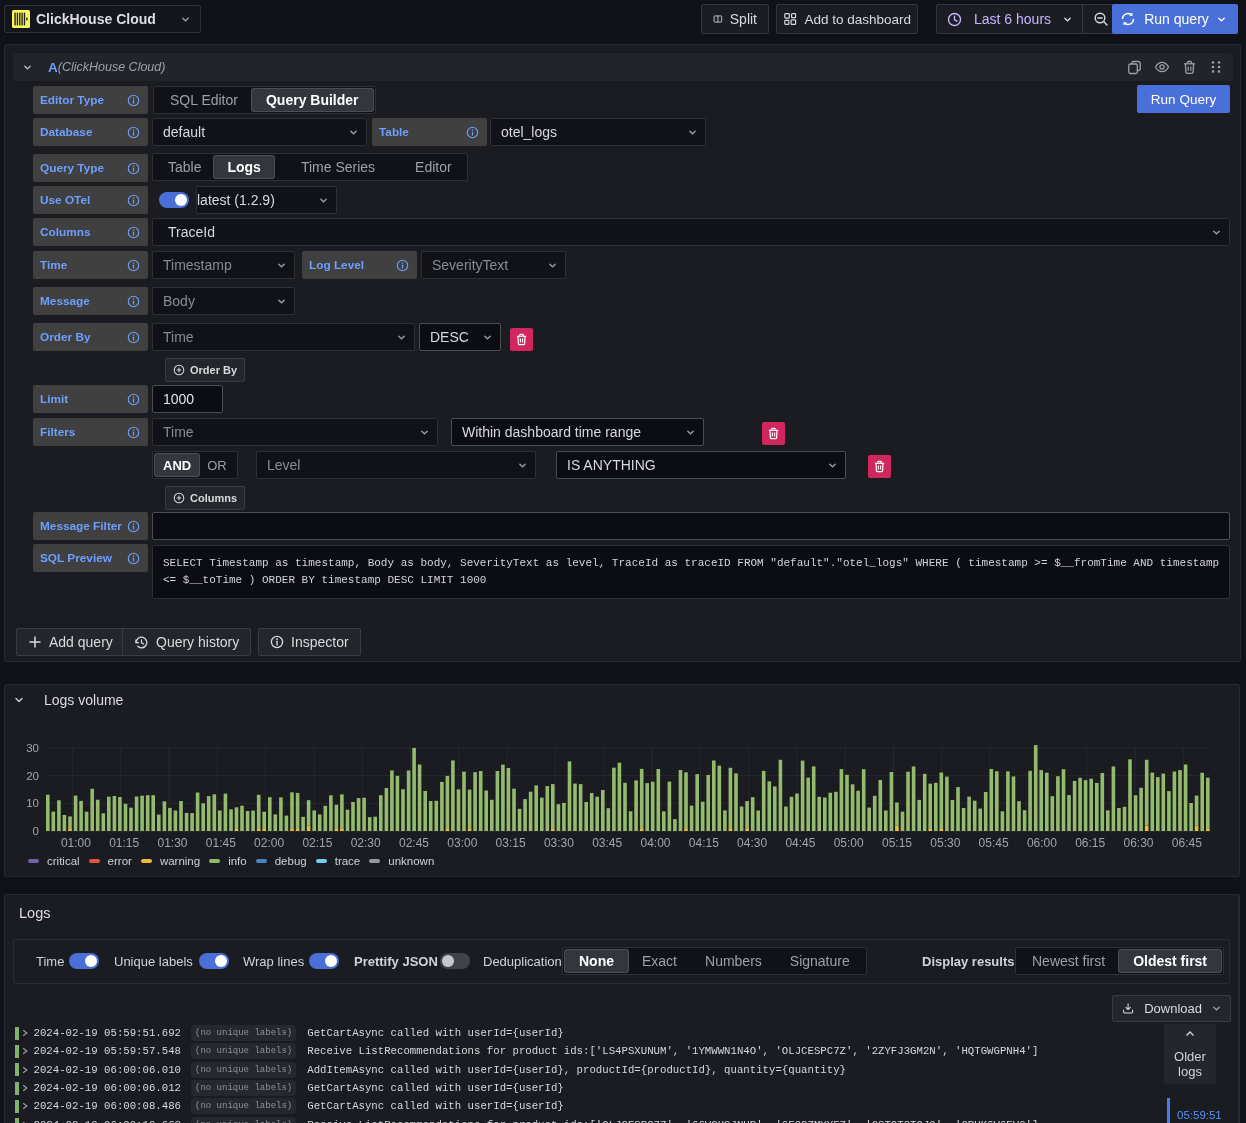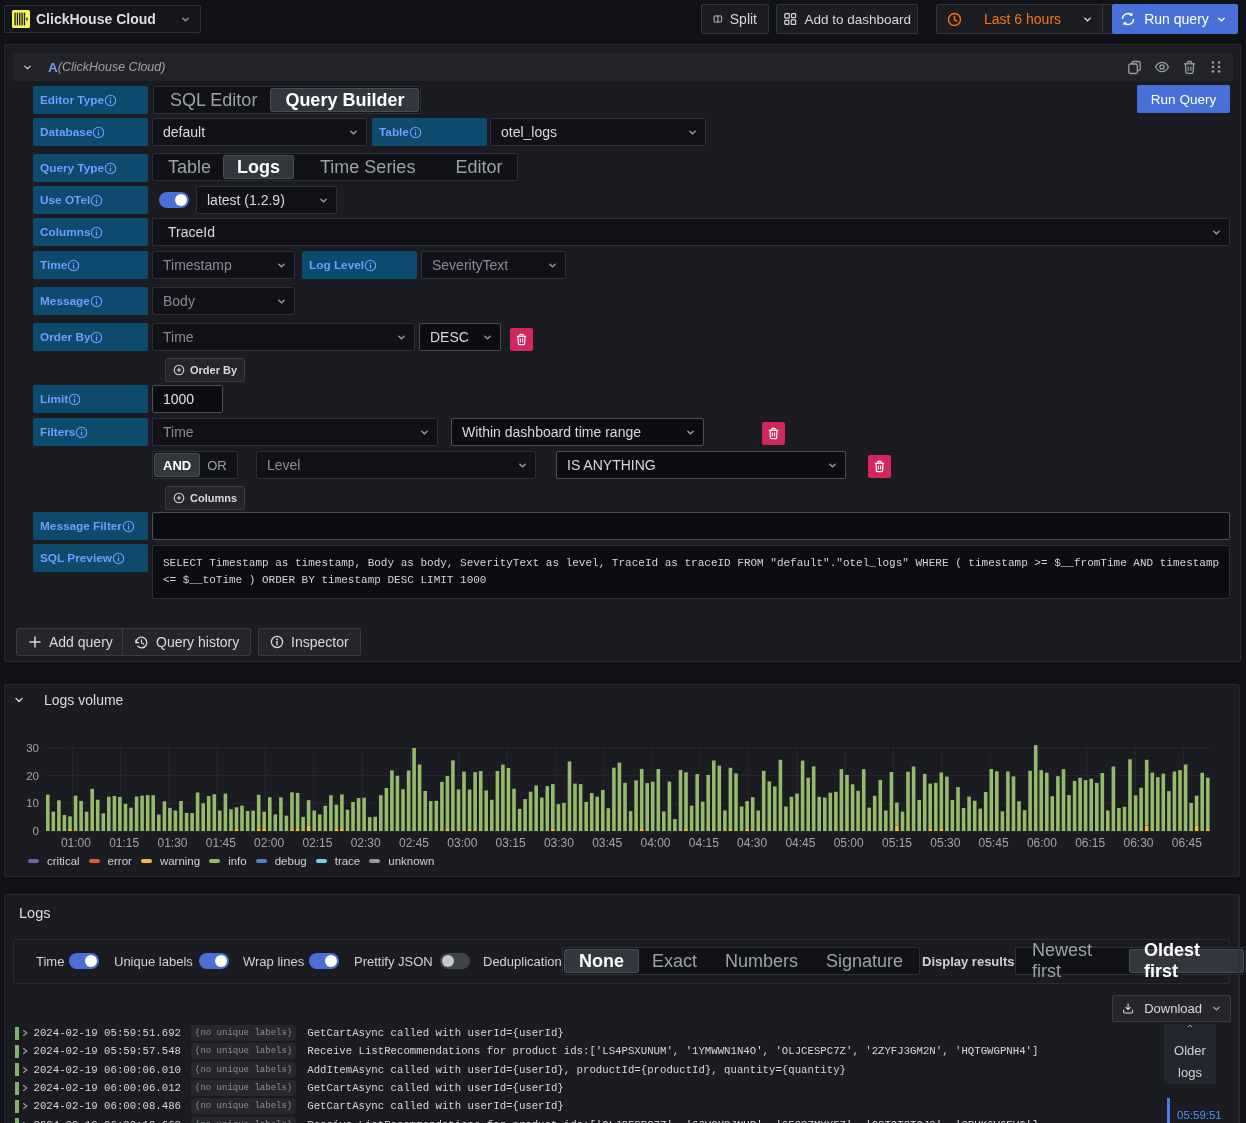--- a/index.html
+++ b/index.html
@@ -1,30 +1,30 @@
 <!DOCTYPE html>
 <html><head><meta charset="utf-8"><style>
 * { margin:0; padding:0; box-sizing:border-box; }
 html,body { width:1246px; height:1123px; background:#111217; overflow:hidden;
   font-family:"Liberation Sans", sans-serif; -webkit-font-smoothing:antialiased; }
 .abs { position:absolute; }
 .panel { position:absolute; background:#1a1c21; border:1px solid #26282e; border-radius:2px; }
-.chip { position:absolute; height:28px; background:#0c4a6e; border-radius:2px;
-  display:flex; align-items:center; justify-content:flex-start; padding:0 8px 0 7px;
+.chip { position:absolute; height:28px; background:#404040; border-radius:2px;
+  display:flex; align-items:center; justify-content:space-between; padding:0 8px 0 7px;
   color:#6e9fff; font-size:11.8px; font-weight:700; }
 .sel { position:absolute; height:28px; background:#111218; border:1px solid #2e3037; border-radius:2px;
   display:flex; align-items:center; color:#d8d9de; font-size:14px; padding-right:8px; }
 .sel .seltxt { flex:1; white-space:nowrap; overflow:hidden; }
 .sel.dim .seltxt { color:rgba(204,204,220,0.64); }
 .sel.lite { background:#0c0d12; border-color:#4c4e57; }
 .inp { position:absolute; height:28px; background:#0c0d12; border:1px solid #4c4e57; border-radius:2px;
   color:#e2e3e8; font-size:14px; display:flex; align-items:center; padding:0 10px; }
 .rgroup { position:absolute; height:28px; background:#111218; border:1px solid #2e3037; border-radius:2px;
   display:flex; align-items:stretch; padding:2px; }
-.ritem { display:flex; align-items:center; padding:0 14px; color:#9da0a8; font-size:18px; font-weight:500; }
+.ritem { display:flex; align-items:center; padding:0 14px; color:#9da0a8; font-size:14px; font-weight:500; }
 .ritem.on { background:#34363e; border-radius:2px; color:#fff; font-weight:700; box-shadow:0 0 0 1px #4c4e55; }
 .rbtn { position:absolute; width:23px; height:23px; background:#d2265e; border-radius:2px;
   display:flex; align-items:center; justify-content:center; }
 .sbtn { position:absolute; height:28px; background:#24262c; border:1px solid #3a3c43; border-radius:2px;
   display:flex; align-items:center; gap:7px; padding:0 11px; color:#d9dade; font-size:13px; font-weight:500; white-space:nowrap; }
 .sbtn.tb { background:#1b1d23; border-color:#33353c; }
 .sbtn.sm { height:24px; font-size:11px; font-weight:700; gap:5px; padding:0 7px; }
 .pbtn { position:absolute; background:#4970d9; border-radius:2px; color:#fff;
   display:flex; align-items:center; justify-content:center; font-size:14px; font-weight:500; }
 .sw { position:absolute; width:30px; height:16px; border-radius:9px; background:#4a6fd6; }
@@ -70,21 +70,21 @@
 <div class="sbtn tb" style="left:776px;top:4px;width:142px;height:30px;font-size:13.5px;color:#d8d9de;justify-content:center;gap:7px;padding:0 6px">
     <svg width="16" height="16" viewBox="0 0 16 16" fill="none">
       <rect x="2" y="2" width="5" height="5" rx="0.8" stroke="currentColor" stroke-width="1.3"></rect>
       <rect x="9.5" y="2" width="4.5" height="4.5" rx="0.8" stroke="currentColor" stroke-width="1.3"></rect>
       <rect x="2" y="9.5" width="4.5" height="4.5" rx="0.8" stroke="currentColor" stroke-width="1.3"></rect>
       <rect x="9" y="9" width="5" height="5" rx="0.8" stroke="currentColor" stroke-width="1.3"></rect>
     </svg>
     <span>Add to dashboard</span>
   </div>
 <div class="abs tb" style="left:936px;top:4px;height:30px;background:#1b1d23;border:1px solid #33353c;border-radius:2px;display:flex;align-items:center">
-  <div style="display:flex;align-items:center;gap:22px;padding:0 10px;color:#f97316">
+  <div style="display:flex;align-items:center;gap:12px;padding:0 10px;color:#c4b5fd">
       <svg width="15" height="15" viewBox="0 0 15 15" fill="none">
         <circle cx="7.5" cy="7.5" r="6" stroke="currentColor" stroke-width="1.4"></circle>
         <path d="M7.5 4.2 V7.8 L10 9.2" stroke="currentColor" stroke-width="1.4" stroke-linecap="round"></path>
       </svg>
       <span style="font-size:14px;font-weight:500">Last 6 hours</span>
       <svg width="9" height="9" viewBox="0 0 10 10" style="flex:none">
         <path d="M2 3.5 L5 6.5 L8 3.5" fill="none" stroke="#d8d9de" stroke-width="1.5" stroke-linecap="round"></path>
       </svg>
     </div>
   <div style="width:1px;height:28px;background:#393b42"></div>
@@ -205,21 +205,21 @@
   </div>
 <div class="chip" style="left:33px;top:186px;width:114.5px">
     <span>Use OTel</span>
     <svg width="13" height="13" viewBox="0 0 14 14" fill="none" style="flex:none">
       <circle cx="7" cy="7" r="5.6" stroke="#6e9fff" stroke-width="1.2"></circle>
       <path d="M7 6.5 V9.8" stroke="#6e9fff" stroke-width="1.3" stroke-linecap="round"></path>
       <circle cx="7" cy="4.4" r="0.8" fill="#6e9fff"></circle>
     </svg>
   </div>
 <div class="sw" style="left:159px;top:192px"></div>
-<div class="sel" style="left:196px;top:186px;width:141px;padding-left:10px">
+<div class="sel" style="left:196px;top:186px;width:141px;">
     <span class="seltxt">latest (1.2.9)</span>
     <svg width="9" height="9" viewBox="0 0 10 10" style="flex:none">
       <path d="M2 3.5 L5 6.5 L8 3.5" fill="none" stroke="#9a9ca3" stroke-width="1.5" stroke-linecap="round"></path>
     </svg>
   </div>
 <div class="chip" style="left:33px;top:218px;width:114.5px">
     <span>Columns</span>
     <svg width="13" height="13" viewBox="0 0 14 14" fill="none" style="flex:none">
       <circle cx="7" cy="7" r="5.6" stroke="#6e9fff" stroke-width="1.2"></circle>
       <path d="M7 6.5 V9.8" stroke="#6e9fff" stroke-width="1.3" stroke-linecap="round"></path>
@@ -746,21 +746,21 @@
   </div>
 <div class="panel" style="left:4px;top:894px;width:1236px;height:240px"></div>
 <div class="abs" style="left:19px;top:905px;color:#dcdce2;font-size:14.5px;font-weight:500">Logs</div>
 <div class="abs" style="left:13px;top:939px;width:1217px;height:45px;border:1px solid #2a2c33;border-radius:2px"></div>
 <div class="abs" style="left:36px;top:954px;color:#d2d3d8;font-size:13px;font-weight:400">Time</div>
 <div class="sw" style="left:69px;top:953px"></div>
 <div class="abs" style="left:114px;top:954px;color:#d2d3d8;font-size:13px;font-weight:400">Unique labels</div>
 <div class="sw" style="left:199px;top:953px"></div>
 <div class="abs" style="left:243px;top:954px;color:#d2d3d8;font-size:13px;font-weight:400">Wrap lines</div>
 <div class="sw" style="left:309px;top:953px"></div>
-<div class="abs" style="left:354px;top:954px;color:#d2d3d8;font-size:13px;font-weight:400">Prettify JSON</div>
+<div class="abs" style="left:354px;top:954px;color:#d2d3d8;font-size:13px;font-weight:700">Prettify JSON</div>
 <div class="sw off" style="left:440px;top:953px"></div>
 <div class="abs" style="left:483px;top:954px;color:#d2d3d8;font-size:13px;font-weight:400">Deduplication</div>
 <div class="rgroup" style="left:562px;top:947px">
     <div class="ritem on">None</div>
     <div class="ritem">Exact</div>
     <div class="ritem">Numbers</div>
     <div class="ritem">Signature</div>
   </div>
 <div class="abs" style="left:922px;top:954px;color:#d2d3d8;font-size:13px;font-weight:700">Display results</div>
 <div class="rgroup" style="left:1015px;top:947px">
@@ -830,16 +830,16 @@
       </svg>
       <span class="lts">2024-02-19 06:00:18.663</span>
       <span class="llab">(no unique labels)</span>
       <span class="lmsg">Receive ListRecommendations for product ids:['OLJCESPC7Z', '66VCHSJNUP', '6E92ZMYYFZ', '0STQT8TQJ0', '0PUK6V6EV0']</span>
     </div>
   </div>
 <div class="abs" style="left:1164px;top:1024px;width:52px;height:60px;background:#24262d;border-radius:2px;display:flex;flex-direction:column;align-items:center;justify-content:center;color:#d2d3d8">
 <svg width="10" height="7" viewBox="0 0 10 7">
       <path d="M1.5 5.5 L5 2 L8.5 5.5" fill="none" stroke="#d2d3d8" stroke-width="1.4"></path>
     </svg>
-<span style="font-size:13px;margin-top:12px;line-height:22px;text-align:center">Older<br>logs</span>
+<span style="font-size:13px;margin-top:12px;line-height:15px;text-align:center">Older<br>logs</span>
   </div>
 <div class="abs" style="left:1167px;top:1098px;width:3px;height:25px;background:#4c7be8"></div>
 <div class="abs" style="left:1177px;top:1109px;color:#5794f2;font-size:11.5px">05:59:51</div>
 <div class="abs" style="left:1238px;top:894px;width:1px;height:229px;background:#2a2c33"></div>
 </body></html>

